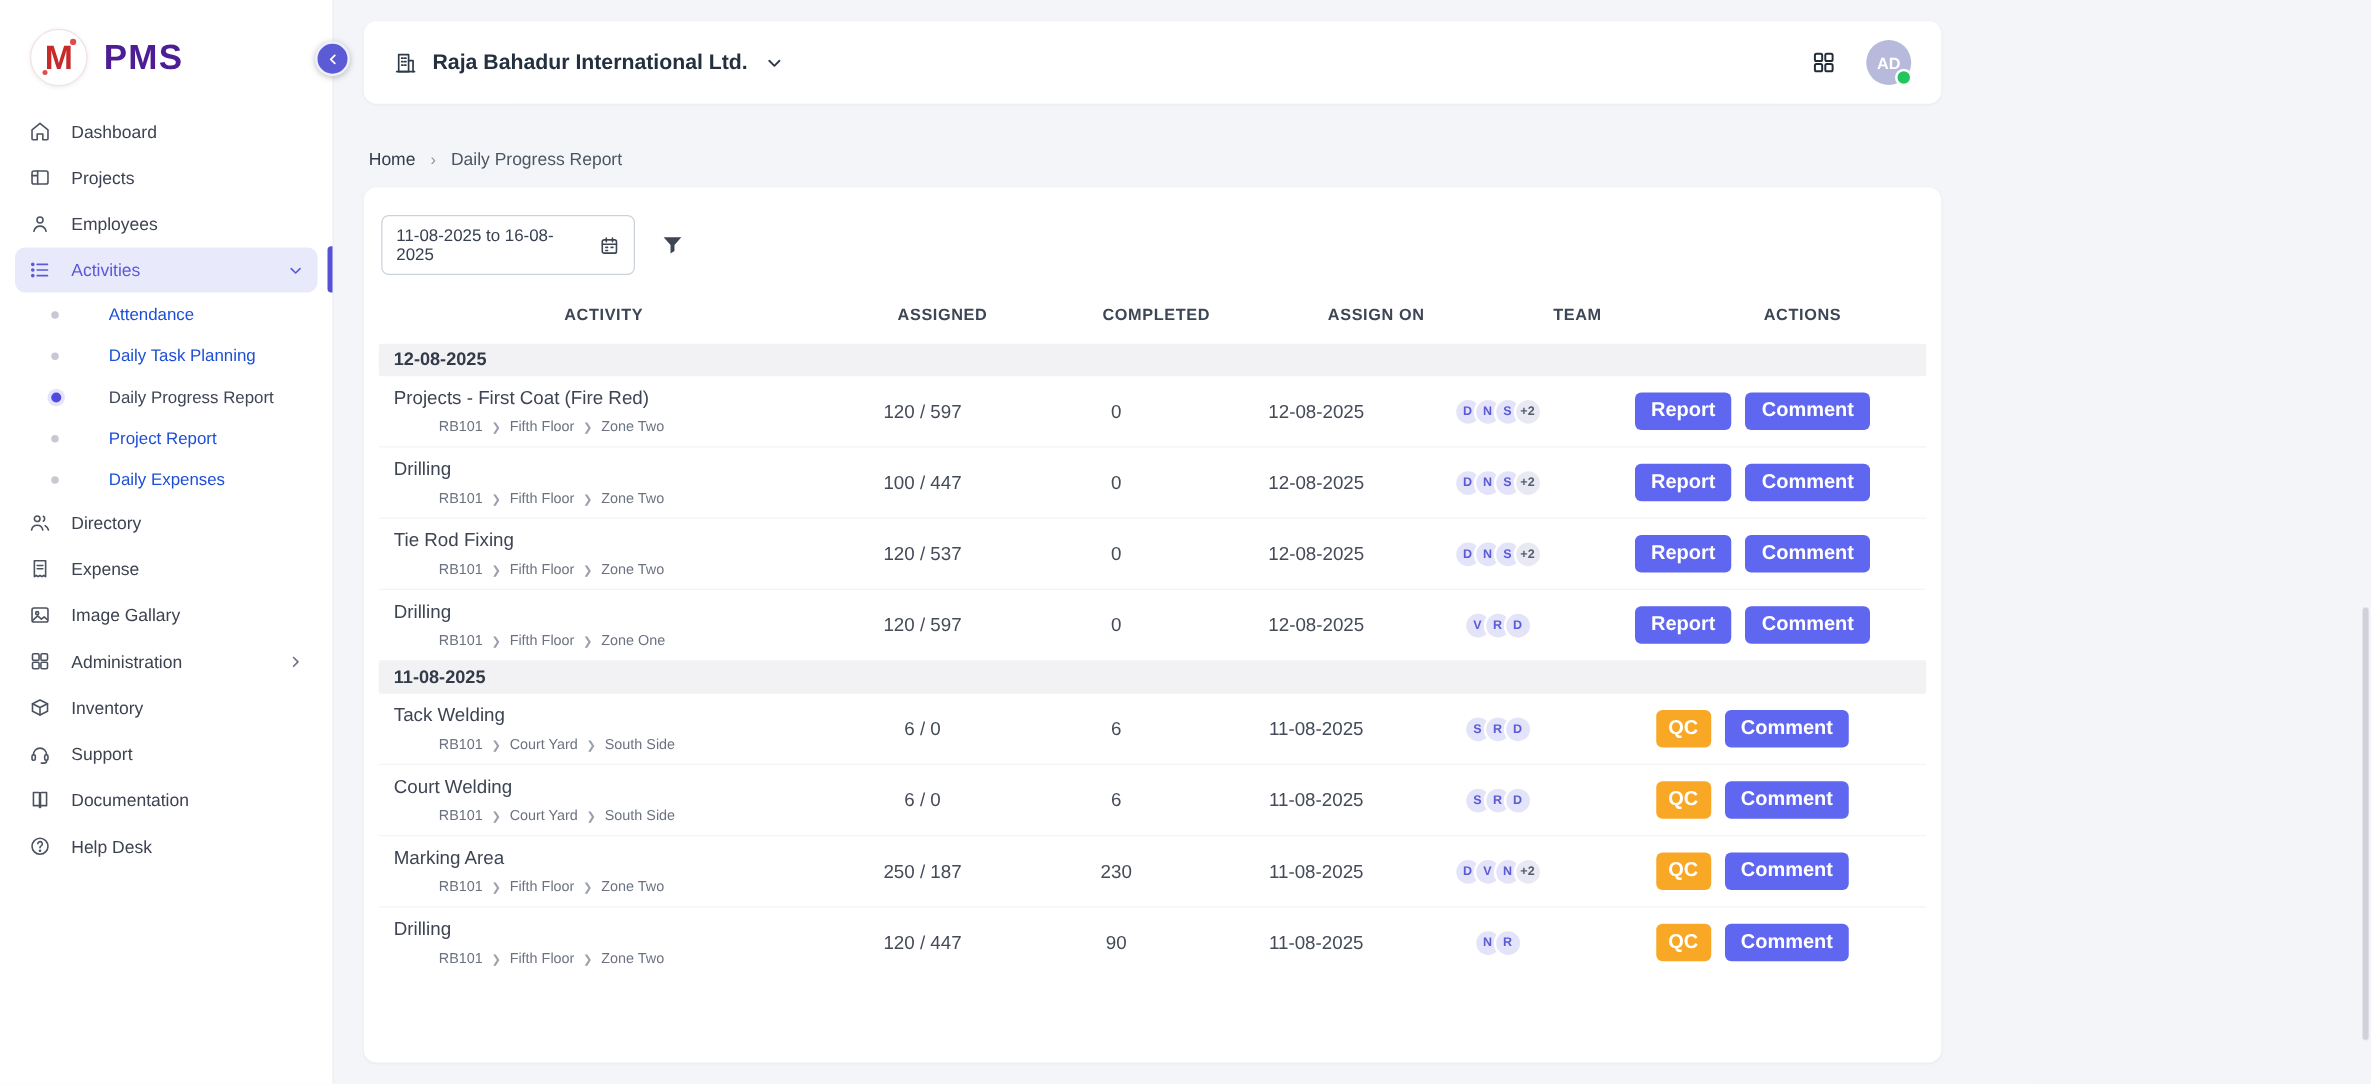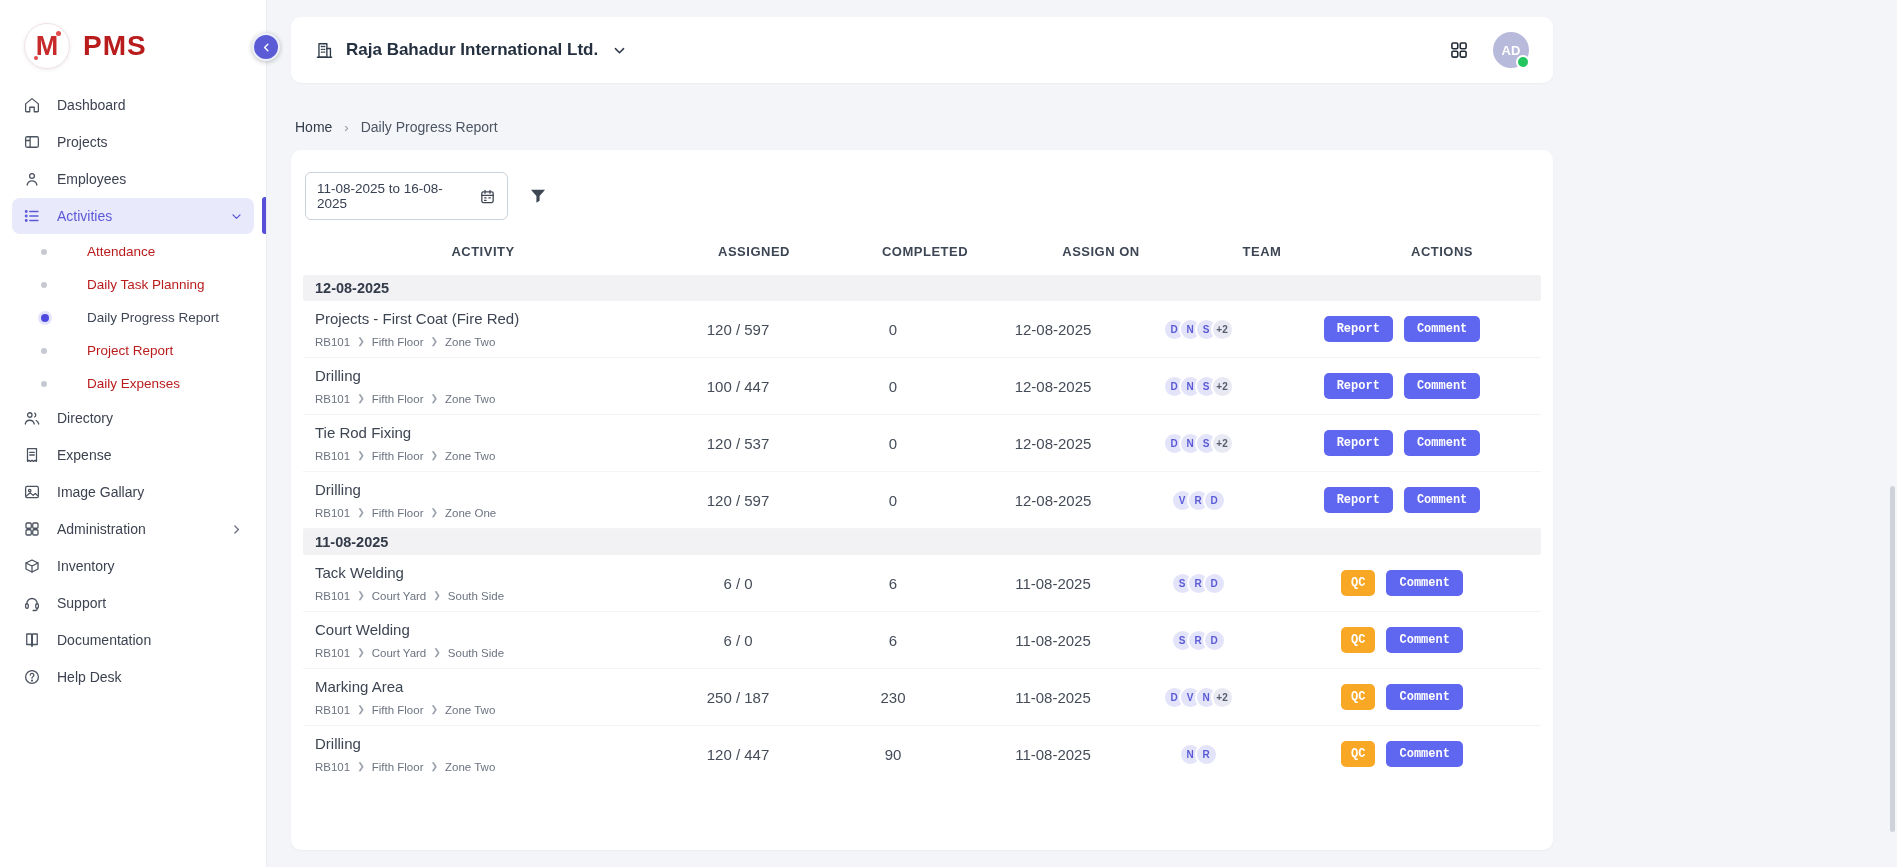--- a/index.html
+++ b/index.html
@@ -7,32 +7,32 @@
   body { font-family:"Liberation Sans", sans-serif; background:#f4f5f8; color:#374151; }
   .app { display:flex; width:100%; height:100%; }
 
   
   .sidebar { width:267px; min-width:267px; background:#fff; border-right:1px solid #ececf1; position:relative; }
   .logo-row { display:flex; align-items:center; gap:13px; padding:23px 20px 16px 24px; }
   .logo-mark { width:46px; height:46px; border-radius:50%; border:1px solid #f1e3e3; box-shadow:0 1px 4px rgba(0,0,0,.08);
     display:flex; align-items:center; justify-content:center; color:#c62a2a; font-weight:800; font-size:27px; position:relative; background:#fff; }
   .logo-mark::before { content:""; position:absolute; width:5px; height:5px; border-radius:50%; background:#e04b4b; top:7px; right:8px; }
   .logo-mark::after  { content:""; position:absolute; width:4px; height:4px; border-radius:50%; background:#e04b4b; bottom:8px; left:9px; }
-  .logo-text { font-size:28px; font-weight:700; color:#b91c1c; letter-spacing:1px; }
+  .logo-text { font-size:28px; font-weight:700; color:#4c1d95; letter-spacing:1px; }
   .nav { padding:2px 12px 12px; }
   .nav-item { display:flex; align-items:center; gap:15px; padding:8px 10px; margin-bottom:1px; border-radius:8px;
     color:#3c4250; font-size:14px; cursor:pointer; position:relative; }
   .nav-item.active { background:#e9e9fc; color:#5b59d8; font-weight:500; }
   .nav-icon { width:20px; height:20px; color:#4b5260; display:flex; align-items:center; justify-content:center; flex-shrink:0; }
   .nav-icon svg { width:18px; height:18px; }
   .nav-item.active .nav-icon { color:#5b59d8; }
   .nav-chev { margin-left:auto; width:14px; height:14px; color:#6b7280; display:flex; align-items:center; }
   .nav-item.active .nav-chev { color:#5b59d8; }
   .nav-chev svg { width:13px; height:13px; }
-  .sub-item { display:flex; align-items:center; padding:9px 10px 9px 29px; font-size:13.5px; color:#b91c1c; cursor:pointer; border-radius:8px; }
+  .sub-item { display:flex; align-items:center; padding:9px 10px 9px 29px; font-size:13.5px; color:#1d4ed8; cursor:pointer; border-radius:8px; }
   .sub-dot { width:6px; height:6px; border-radius:50%; background:#c6c9d1; margin-right:40px; flex-shrink:0; }
   .sub-item.active { color:#3f4656; }
   .sub-item.active .sub-dot { width:8px; height:8px; background:#4f49e0; box-shadow:0 0 0 3px rgba(99,102,241,.18); margin-right:38px; }
   .accent-bar { position:absolute; right:0; top:197px; width:4px; height:37px; background:#564fd8; border-radius:3px 0 0 3px; }
   .collapse-btn { position:absolute; right:-14px; top:33px; width:28px; height:28px; border-radius:50%; background:#5b5bd6;
     border:2px solid #eef0fb; color:#fff; display:flex; align-items:center; justify-content:center; cursor:pointer; z-index:10;
     box-shadow:0 1px 5px rgba(0,0,0,.25); }
   .collapse-btn svg { width:13px; height:13px; }
 
   
@@ -69,31 +69,31 @@
 
   
   .t-header, .row { display:grid; grid-template-columns:360px 150px 160px 160px 130px 1fr; align-items:center; }
   .t-header { padding:8px 0 16px; font-size:13px; font-weight:700; color:#3d4654; letter-spacing:.5px;gap:16px; }
   .t-header > div { text-align:center; }
   .group-row { background:#f2f2f5; padding:5px 12px; font-size:14.5px; font-weight:700; color:#333b49; border-radius:2px; }
   .row { padding:9px 0; border-bottom:1px solid #f3f4f6; }
   .row:last-child { border-bottom:none; }
   .cell-activity { padding-left:12px; }
   .a-title { font-size:15px; color:#3d4452; margin-bottom:9px; }
-  .a-path { font-size:11.5px; color:#6c7380; display:flex; gap:7px; }
+  .a-path { font-size:11.5px; color:#6c7380; display:flex; align-items:center; gap:7px;margin-left:36px; }
   .path-sep { color:#9aa1ac; font-size:9px; }
   .num { text-align:center; font-size:15px; color:#454c59; }
   .team { display:flex; justify-content:center; }
   .t-avatar { width:23px; height:23px; border-radius:50%; background:#e3e3fa; color:#5b5bd6; font-size:10px; font-weight:700;
     display:flex; align-items:center; justify-content:center; border:2px solid #fff; margin-left:-7px; }
   .t-avatar:first-child { margin-left:0; }
   .t-extra { background:#e9e9f4; color:#555d6b; }
   .actions { display:flex; gap:11px; justify-content:center; }
-  .btn { border:none; border-radius:5px; color:#fff; font-size:12px; font-weight:600; padding:7px 13px; cursor:pointer;
-    font-family:Liberation Mono, monospace; line-height:1; }
+  .btn { border:none; border-radius:5px; color:#fff; font-size:16px; font-weight:600; padding:7px 13px; cursor:pointer;
+    font-family:Liberation Sans, sans-serif; line-height:1; }
   .btn.indigo { background:#5f66f0; }
   .btn.orange { background:#f9a826; padding:7px 10px; }
 
   .scrollbar-thumb { position:fixed; right:2px; top:56%; width:5px; height:40%; background:#d0d2d9; border-radius:3px; }
 </style>
 </head>
 <body>
 
 <div class="app">
 

